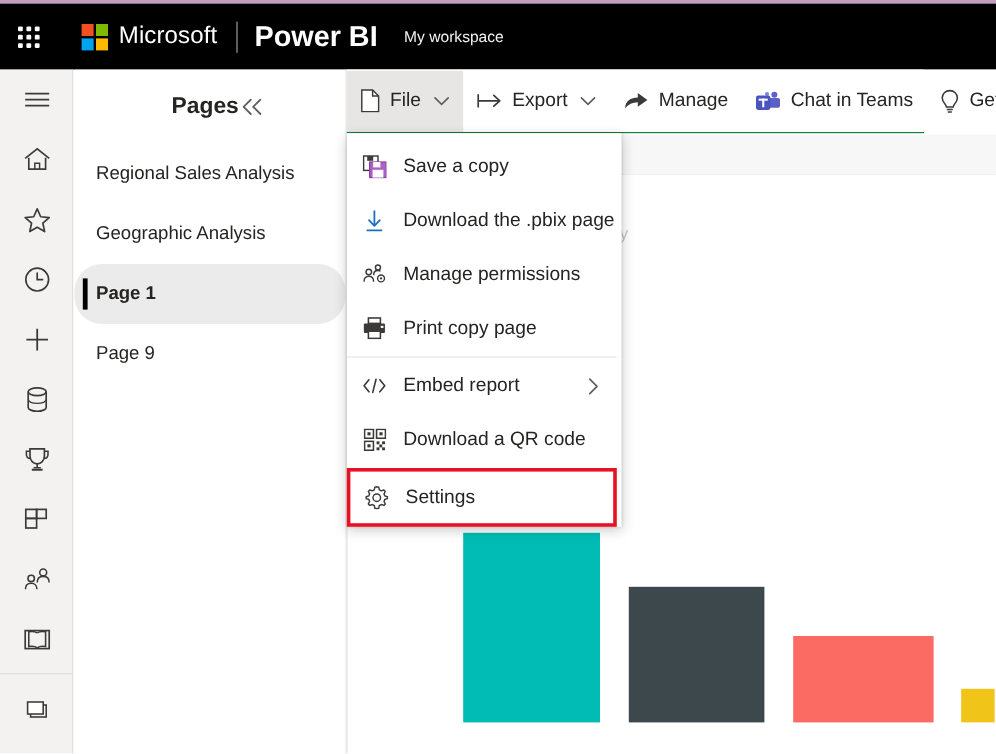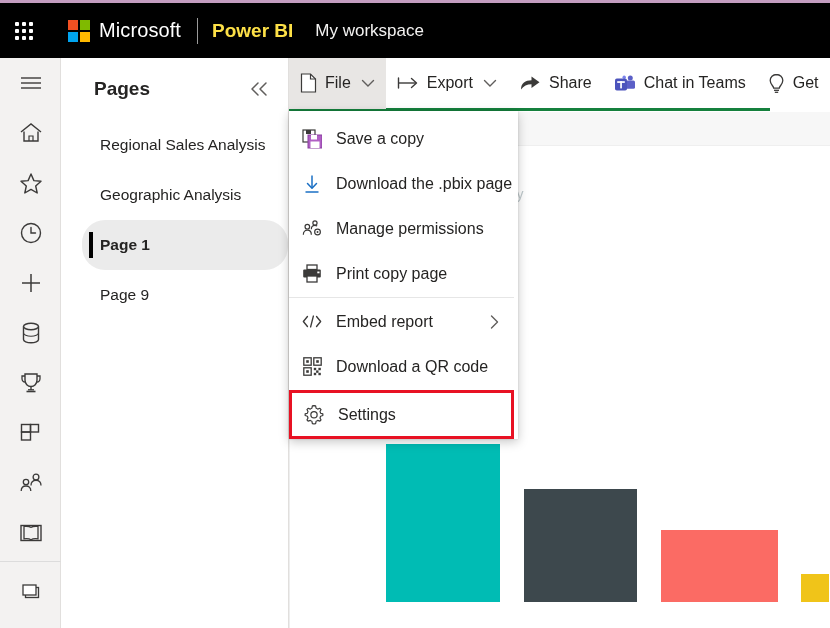--- a/index.html
+++ b/index.html
@@ -47,24 +47,24 @@
   .ms-squares i:nth-child(2) { background: #7fba00; }
   .ms-squares i:nth-child(3) { background: #00a4ef; }
   .ms-squares i:nth-child(4) { background: #ffb900; }
   .ms-name {
     color: #ffffff; font-size: 20px; font-weight: 400; letter-spacing: .1px;
   }
   .topbar-sep {
     width: 1px; height: 26px; background: #9a9a9a; margin: 0 14px 0 16px;
   }
   .product-name {
-    color: #fde047; font-size: 19px; font-weight: bold;
+    color: #ffffff; font-size: 24px; font-weight: bold;
   }
   .workspace-name {
-    color: #f3f2f1; font-size: 17px; font-weight: 400; margin-left: 22px;
+    color: #f3f2f1; font-size: 13px; font-weight: 400; margin-left: 22px;
     cursor: pointer;
   }
 
   
   .rail {
     position: absolute; left: 0; top: 58px; width: 61px; height: 570px;
     background: #f3f2f1; border-right: 1px solid #e1dfdd;
   }
   .rail-item {
     width: 61px; height: 50px;
@@ -76,47 +76,47 @@
     width: 61px; height: 1px; background: #dcdcdc; margin: 6px 0;
   }
   .rail-bottom { position: absolute; left: 0; bottom: 10px; width: 61px; }
 
   
   .pages-pane {
     position: absolute; left: 62px; top: 58px; width: 227px; height: 570px;
     background: #ffffff; border-right: 1px solid #e1dfdd;
   }
   .pages-head {
-    display: flex; align-items: center; justify-content: space-between;
+    display: flex; align-items: center; justify-content: center;
     padding: 20px 18px 0 18px;
     margin-left: 14px;
   }
   .pages-title { font-size: 19px; font-weight: bold; color: #252423; }
   .collapse-btn {
     cursor: pointer; color: #605e5c; line-height: 0;
   }
-  .page-list { margin-top: 20px; margin-left: 20px; }
+  .page-list { margin-top: 20px; }
   .page-row {
     position: relative; height: 50px; display: flex; align-items: center;
     padding-left: 18px; font-size: 15.5px; color: #252423; cursor: pointer;
   }
   .page-row.selected { background: #ebebeb; font-weight: bold; border-radius: 23px; }
   .page-row.selected::before {
     content: ""; position: absolute; left: 7px; top: 12px;
     width: 4px; height: 26px; background: #000000;
   }
 
   
   .report {
     position: absolute; left: 289px; top: 58px;
     width: 541px; height: 570px; background: #ffffff;
   }
   .toolbar {
     position: absolute; left: 0; top: 0; width: 481px; height: 53px;
-    background: #ffffff; border-bottom: 3px solid #15803d;
+    background: #ffffff; border-bottom: 1px solid #15803d;
     display: flex; align-items: center;
   }
   .tb-item {
     height: 51px; display: flex; align-items: center; gap: 8px;
     padding: 0 11px; cursor: pointer; white-space: nowrap;
     font-size: 16px; color: #252423;
   }
   .tb-item.active { background: #e8e6e4; }
   .tb-item svg { display: block; flex: none; }
   .tb-caret { margin-left: 2px; color: #605e5c; line-height: 0; }
@@ -380,21 +380,21 @@
           </svg>
         </span>
       </div>
 
       <div class="tb-item">
         <span>
           <svg width="22" height="18" viewBox="0 0 22 18">
             <path d="M2 15.5 C2 9 6.5 6.5 12.5 6.3 V2.5 L20.5 8.3 L12.5 14 V10.2 C8 10.3 4.6 11.8 2 15.5 Z" fill="#3b3a39"></path>
           </svg>
         </span>
-        <span>Share</span>
+        <span>Manage</span>
       </div>
 
       <div class="tb-item">
         <span>
           <svg width="22" height="19" viewBox="0 0 22 19">
             <circle cx="16.3" cy="3.9" r="2.5" fill="#5b5fc7"></circle>
             <circle cx="10.2" cy="3.3" r="1.7" fill="#7b83eb"></circle>
             <rect x="11.5" y="6.6" width="9.5" height="8.2" rx="1.6" fill="#5b5fc7"></rect>
             <rect x="1" y="4.6" width="12" height="12" rx="1.8" fill="#4b53bc"></rect>
             <rect x="3.2" y="7.2" width="7.6" height="1.7" fill="#ffffff"></rect>

